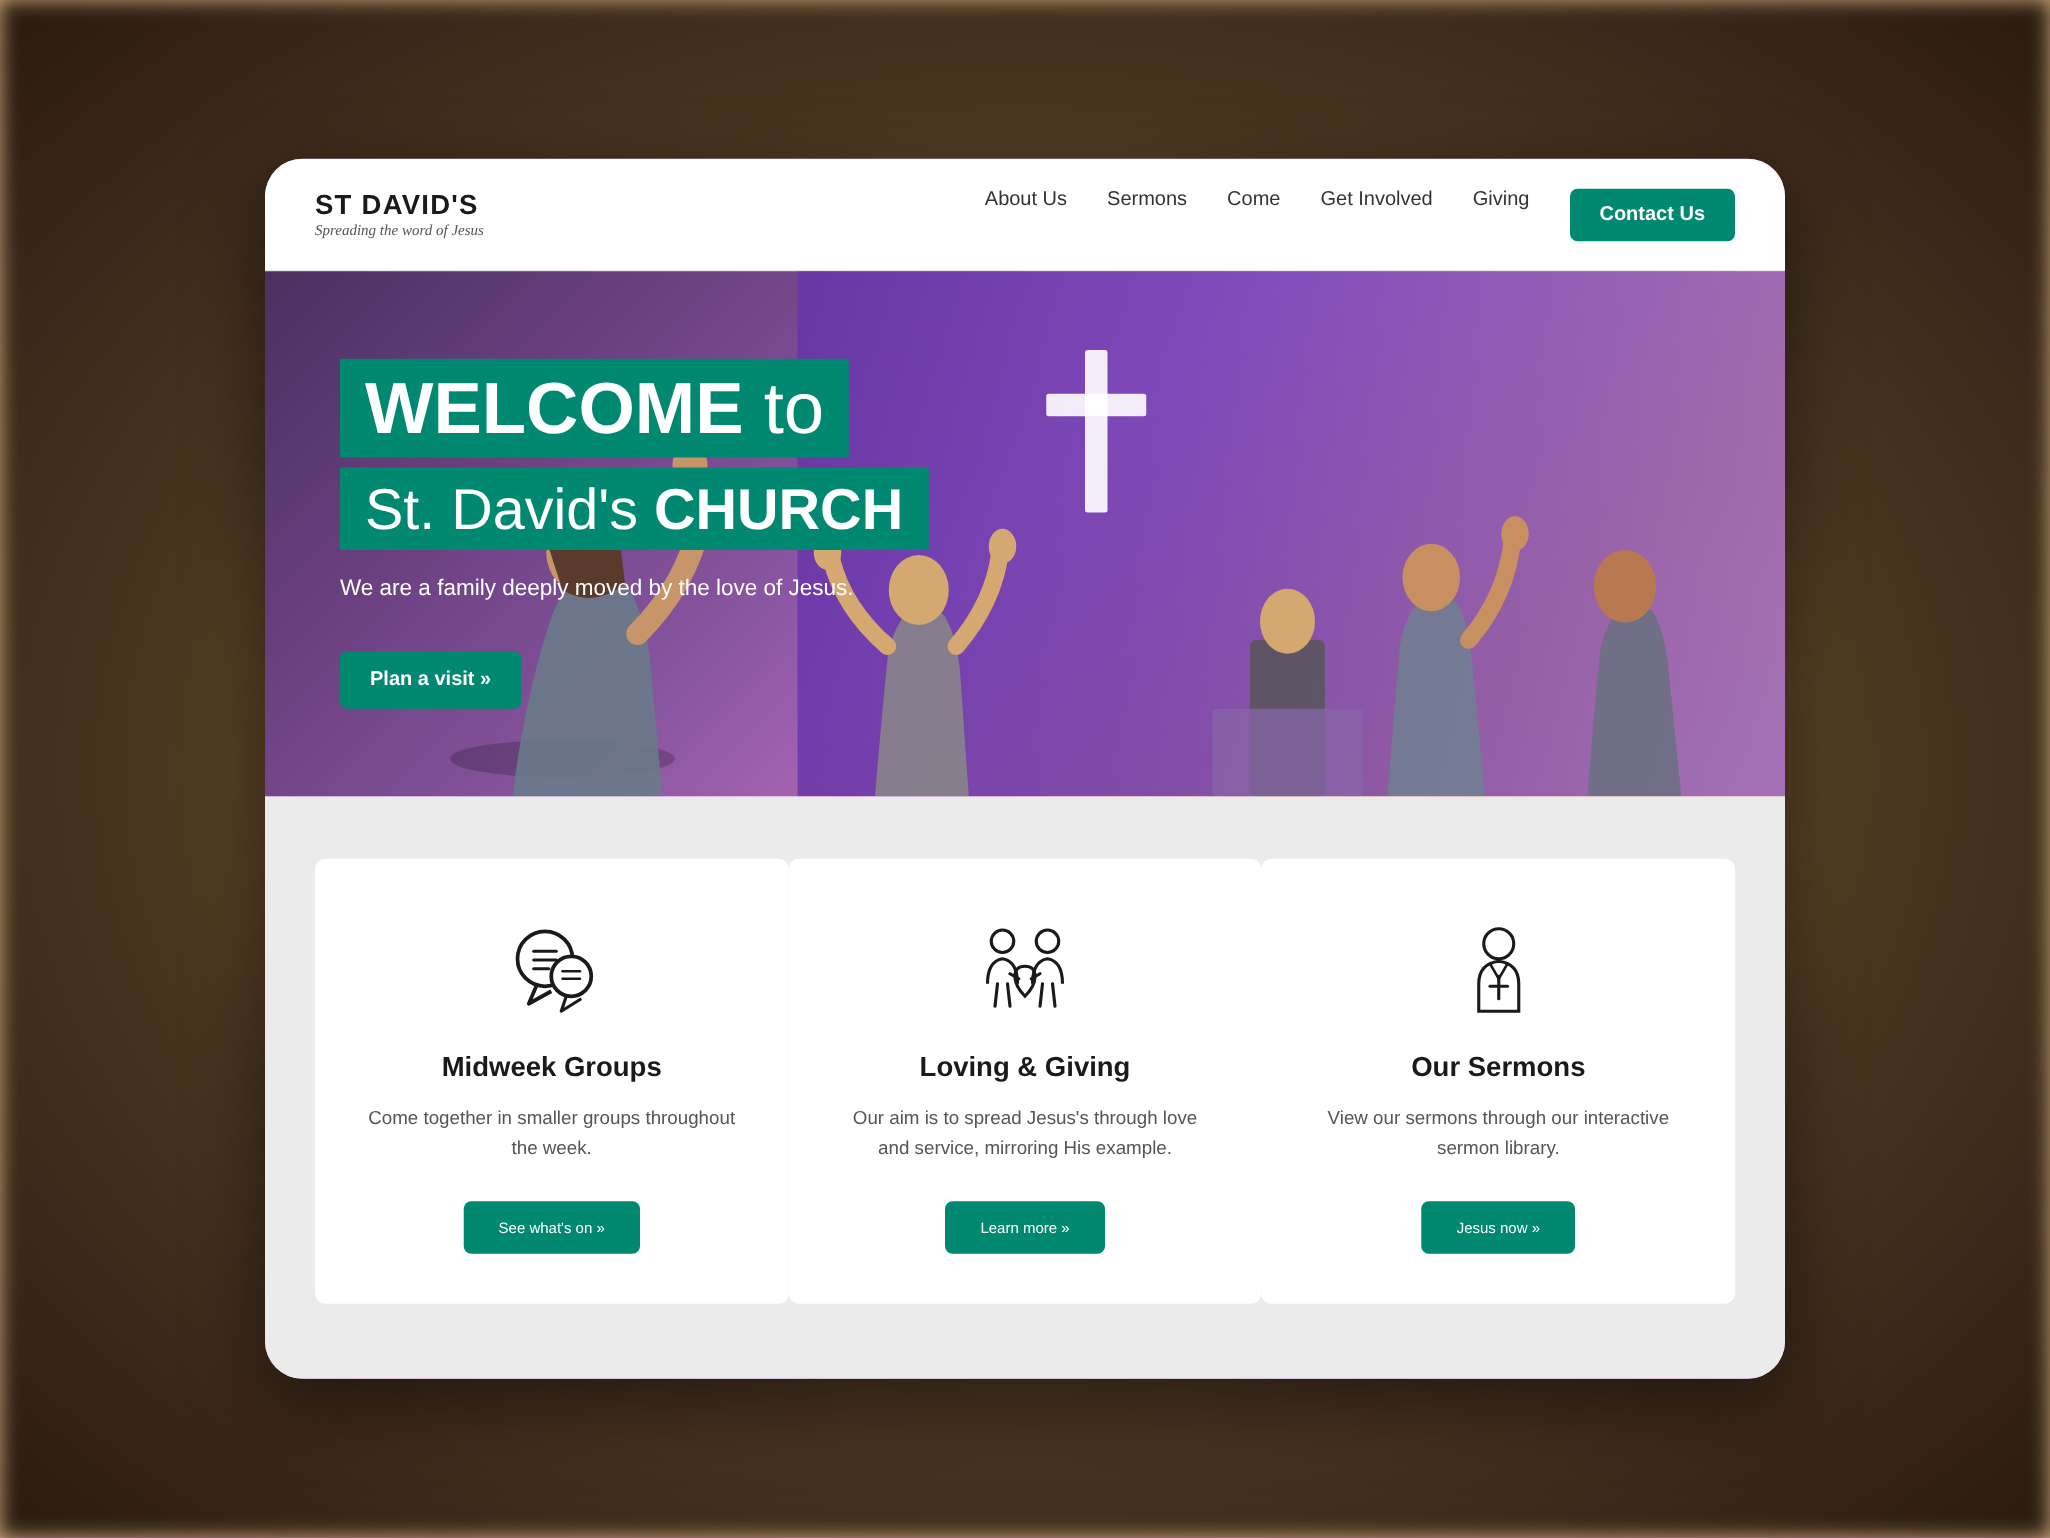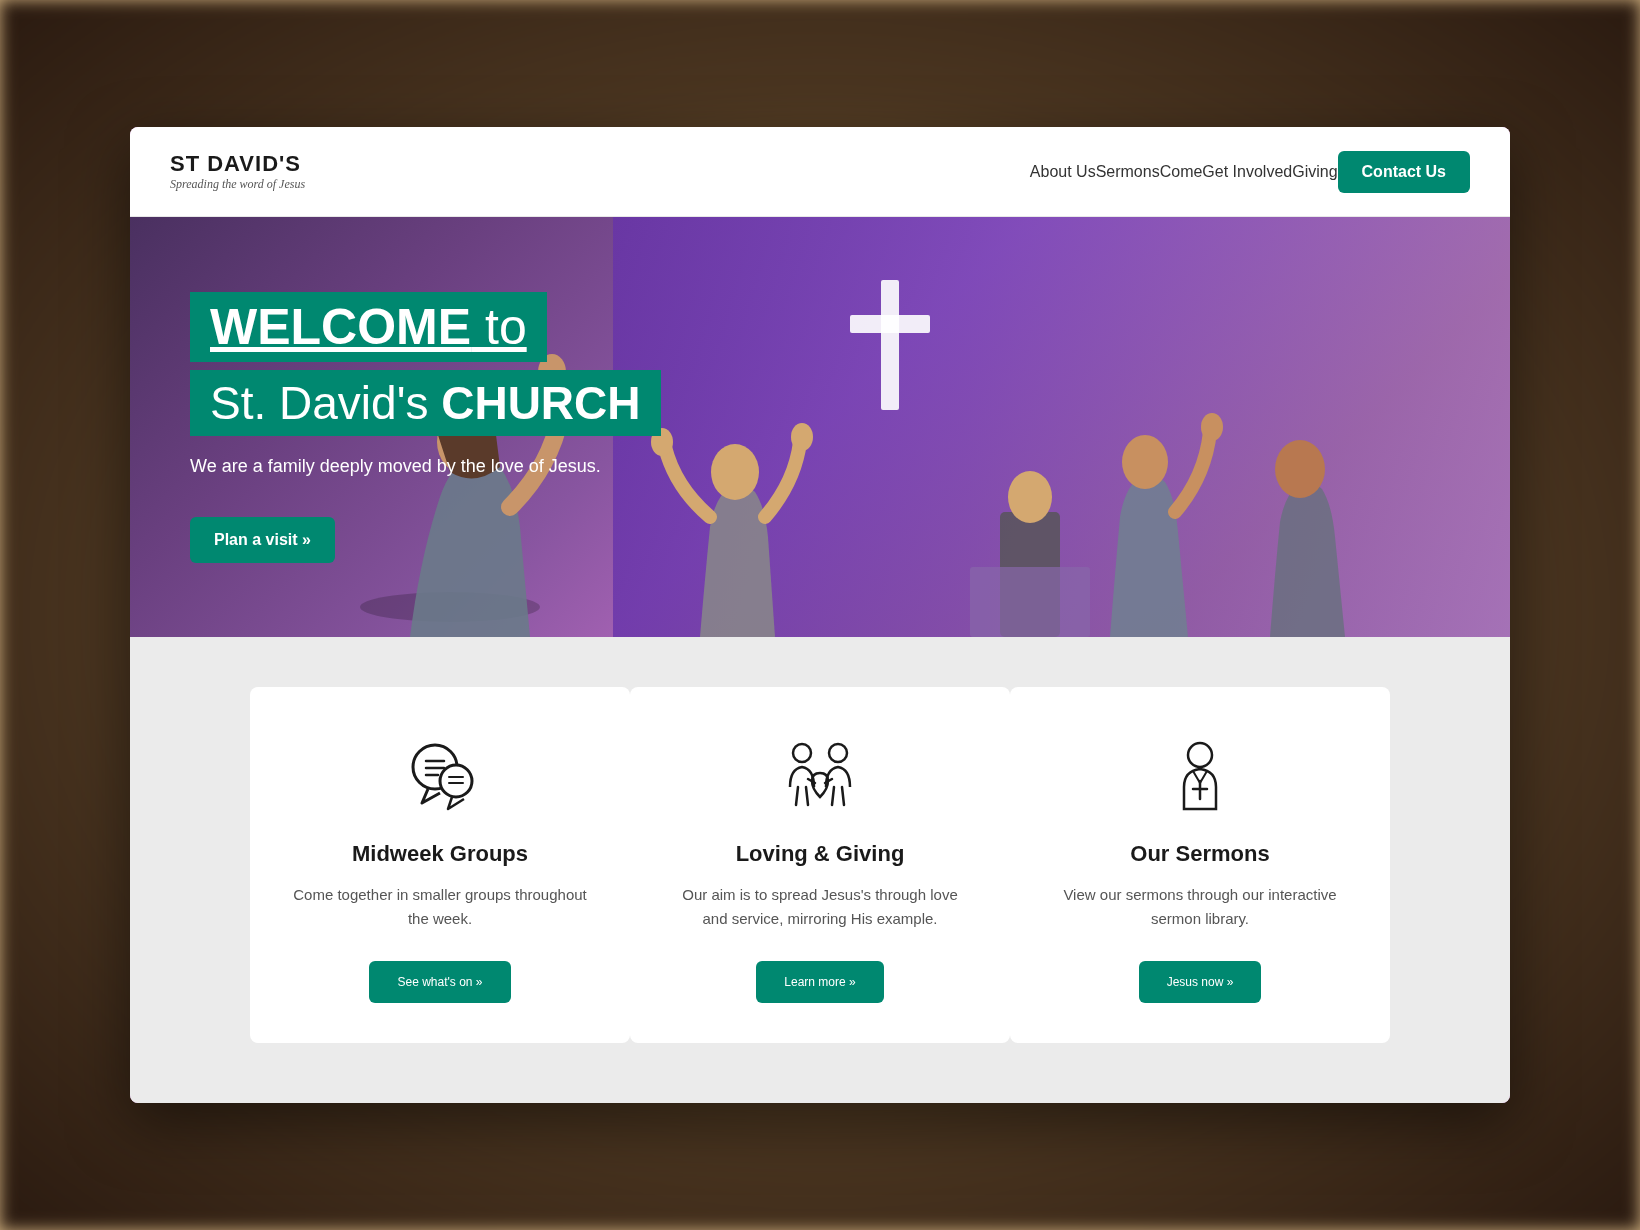--- a/index.html
+++ b/index.html
@@ -19,24 +19,24 @@
       position: absolute;
       inset: 0;
       background: radial-gradient(ellipse at center, #b8956a 0%, #8b6a3a 30%, #4a3520 60%, #2a1a10 100%);
       filter: blur(8px);
       z-index: 0;
     }
 
     .browser-window {
       position: relative;
       z-index: 1;
-      width: 1380px;
+      width: 1216px;
       min-height: 960px;
       background: #f0abfc;
-      border-radius: 8px;
+      border-radius: 30px;
       overflow: hidden;
       box-shadow: 0 20px 60px rgba(0,0,0,0.5);
     }
 
     
     .navbar {
       background: #ffffff;
       padding: 0 40px;
       display: flex;
       align-items: center;
@@ -59,21 +59,22 @@
 
     .logo-subtitle {
       font-size: 12px;
       color: #555;
       font-style: italic;
       font-family: Georgia, serif;
     }
 
     .nav-links {
       display: flex;
-      align-items: center;
+      align-items: flex-start;
+      gap: 32px;
     }
 
     .nav-link {
       font-size: 16px;
       color: #333;
       text-decoration: none;
       cursor: pointer;
     }
 
     .nav-contact-btn {
@@ -290,21 +291,21 @@
       <ellipse cx="1170" cy="252" rx="25" ry="29" fill="#b87850"></ellipse>
 
       <rect x="870" y="295" width="60" height="125" fill="#555" rx="5" opacity="0.8"></rect>
       <ellipse cx="900" cy="280" rx="22" ry="26" fill="#d4a870"></ellipse>
 
       <rect x="840" y="350" width="120" height="70" fill="#8866aa" rx="3" opacity="0.7"></rect>
     </svg>
 
     <div class="hero-content" style="z-index:20;position:relative;">
       <div class="hero-title-box">
-        <span style="font-size:50px;color:#fff;font-weight:400;text-decoration:underline;">
+        <span style="font-size:58px;color:#fff;font-weight:400;">
           <strong>WELCOME</strong> to
         </span>
       </div>
       <div class="hero-title-box" style="display:block;margin-top:4px;text-align:right;">
         <span style="font-size:46px;color:#fff;font-weight:400;">
           St. David's <strong>CHURCH</strong>
         </span>
       </div>
       <p class="hero-subtitle">We are a family deeply moved by the love of Jesus.</p>
       <button class="hero-btn">Plan a visit »</button>

